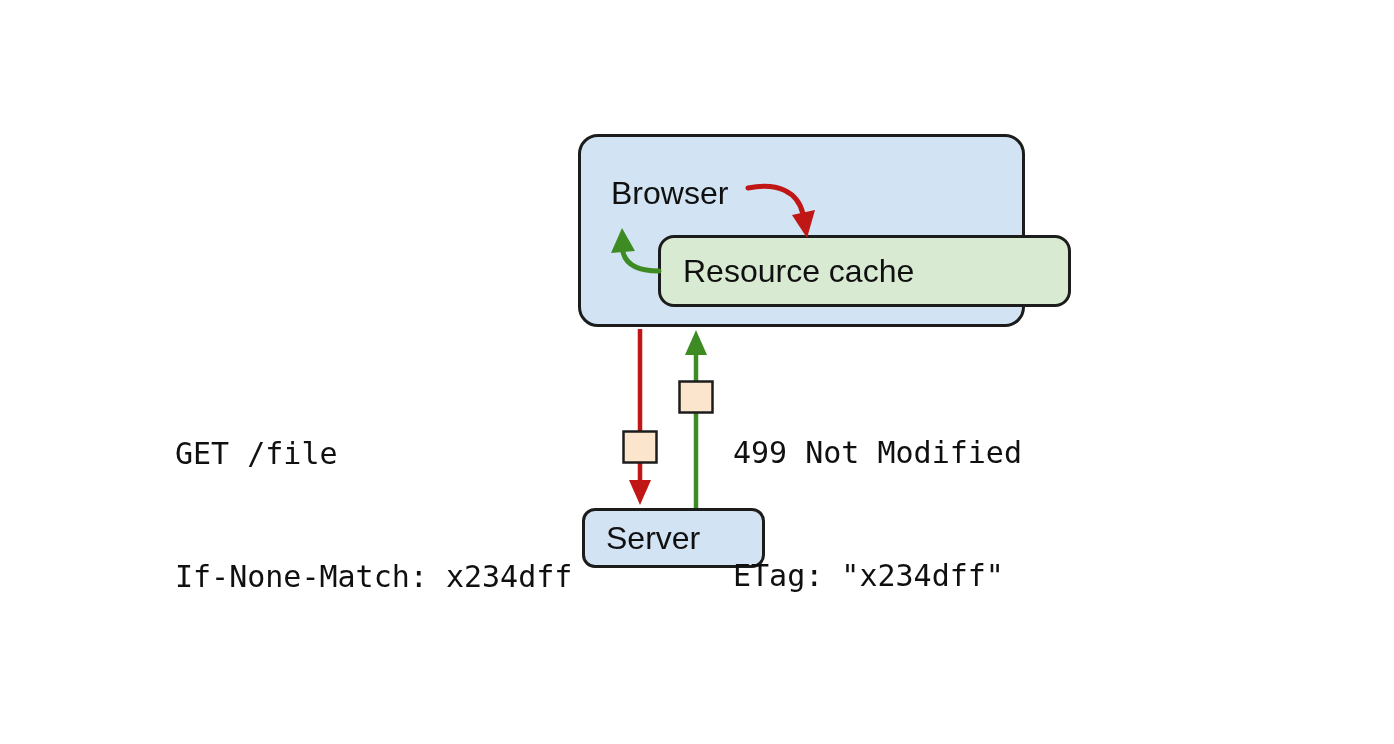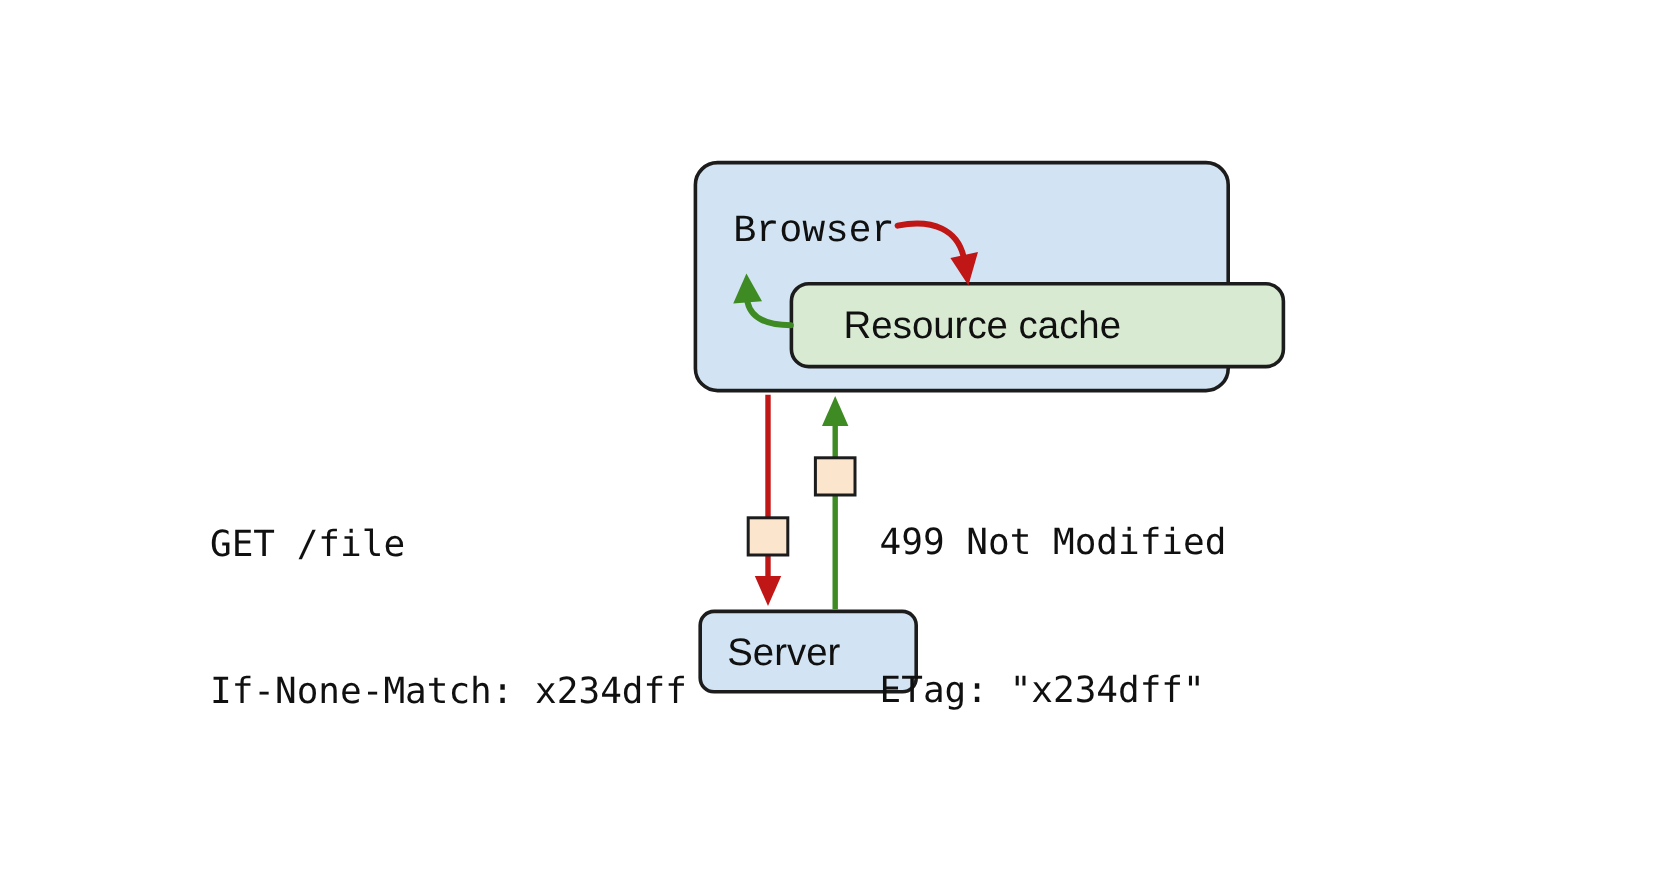--- a/index.html
+++ b/index.html
@@ -19,34 +19,32 @@
   .box {
     position: absolute;
     box-sizing: border-box;
     border: 3.5px solid var(--border-dark, #1c1c1c);
   }
   .box-browser {
     left: 578px; top: 134px;
     width: 447px; height: 193px;
     background: var(--box-blue, #d2e4f3);
     border-radius: 20px;
-    font-family: Liberation Mono, monospace;
   }
   .box-cache {
     left: 658px; top: 235px;
     width: 413px; height: 72px;
     background: var(--box-green, #d9ead3);
     border-radius: 16px;
     display: flex;
     align-items: center;
-    padding-left: 20px;
   }
   .box-server {
     left: 582px; top: 508px;
-    width: 183px; height: 70px;
+    width: 183px; height: 60px;
     background: var(--box-blue, #d2e4f3);
     border-radius: 13px;
     display: flex;
     align-items: center;
   }
   .node-label {
     font-size: 32px;
     line-height: 1;
     color: var(--text, #111);
     white-space: nowrap;

